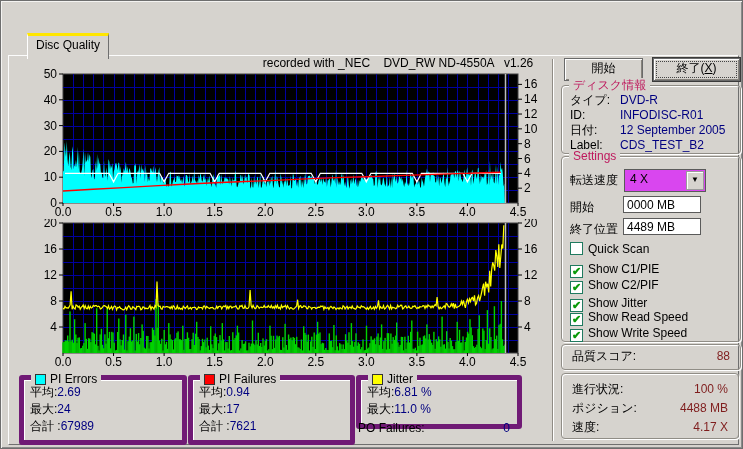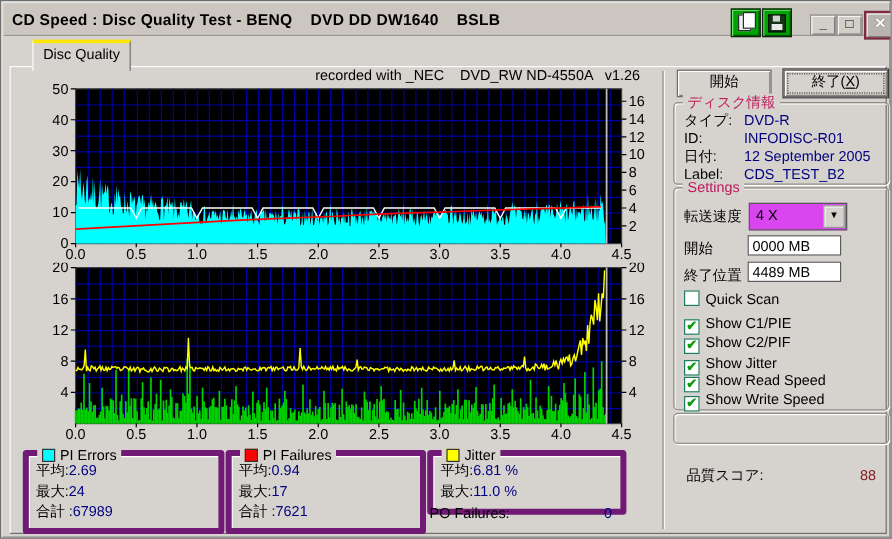--- a/index.html
+++ b/index.html
@@ -52,53 +52,35 @@
   .combo{position:absolute;background:#d946ef;border:1px solid #5a5a5a;}
   .combo .val{position:absolute;left:5px;top:2px;}
   .combo .drop{position:absolute;right:1px;top:1px;bottom:1px;width:16px;background:#d6d3ce;border:1px solid #9a9a9a;
     box-shadow:inset 1px 1px 0 #fff;text-align:center;font-size:8px;line-height:16px;cursor:default;}
   .cbrow{position:absolute;left:8px;height:14px;white-space:nowrap;}
   .cb{display:inline-block;width:11px;height:11px;background:#fff;border:1px solid #1f7a5f;vertical-align:-2px;
     color:#0a9a0a;font-weight:bold;font-size:11px;line-height:11px;text-align:center;}
   .cblabel{margin-left:5px;}
   .kvrow{display:flex;justify-content:space-between;padding:0 10px;}
   .kv-val{color:#7f1d1d;}
-  .q-box .kvrow{line-height:22px;margin-top:40px;}
+  .q-box .kvrow{line-height:22px;}
   .p-box{padding-top:6px;box-sizing:border-box;}
   .p-box .kvrow{line-height:19px;}
   .statbox{position:absolute;top:374px;height:60px;border:5px solid #701a75;border-radius:3px;box-shadow:inset 1px 1px 0 #fff;}
   .statbox .srow{display:flex;padding:0 8px 0 6px;line-height:17px;}
   .statbox .srow:first-of-type{margin-top:4px;}
   .sv{color:#000080;}
   .swatch{width:9px;height:9px;border:1px solid #333;display:inline-block;}
   .po-row{position:absolute;left:357px;top:420px;width:152px;display:flex;justify-content:space-between;}
 </style>
 </head>
 <body>
 
 <div class="window">
 
-  <div class="titlebar">
-    <span class="title">CD Speed : Disc Quality Test - BENQ    DVD DD DW1640    BSLB</span>
-    <div class="tool-btn" style="left:606px;">
-      <span class="doc-icon"></span>
-    </div>
-    <div class="tool-btn" style="left:632px;">
-      <span class="floppy-icon"></span>
-    </div>
-    <div class="win-btn btn-min">
-      <span class="g">_</span>
-    </div>
-    <div class="win-btn btn-max">
-      <span class="g">□</span>
-    </div>
-    <div class="win-btn btn-close">
-      <span class="g">✕</span>
-    </div>
-  </div>
 
   <div class="tabpage"></div>
   <div class="tab">
     <span>Disc Quality</span>
   </div>
 
   <div class="chart-header">recorded with _NEC    DVD_RW ND-4550A   v1.26</div>
 
   <svg id="chart-top" class="chart-svg" width="530" height="162">
       <rect x="38" y="15" width="455" height="129" fill="#000000" stroke="#404040" stroke-width="1"></rect>
@@ -727,20 +709,34 @@
     <div class="cbrow" style="top:169px;"><span class="cb">✔</span><span class="cblabel">Show Write Speed</span></div>
   </div>
 
   <div class="groupbox q-box" style="left:560px;top:343px;width:178px;height:24px;">
     <div class="kvrow">
       <span>品質スコア:</span>
       <span class="kv-val">88</span>
     </div>
   </div>
 
+  <div class="groupbox p-box" style="left:560px;top:372px;width:178px;height:66px;">
+    <div class="kvrow">
+        <span>進行状況:</span>
+        <span class="kv-val">100 %</span>
+      </div>
+    <div class="kvrow">
+        <span>ポジション:</span>
+        <span class="kv-val">4488 MB</span>
+      </div>
+    <div class="kvrow">
+        <span>速度:</span>
+        <span class="kv-val">4.17 X</span>
+      </div>
+  </div>
 
   <div class="statbox" style="left:18px;width:158px;">
     <span class="legend black">
         <span class="swatch" style="background: rgb(0, 255, 255);"></span>
         <span>PI Errors</span>
       </span>
     <div class="srow">
         <span>平均:</span>
         <span class="sv">2.69</span>
       </div>

